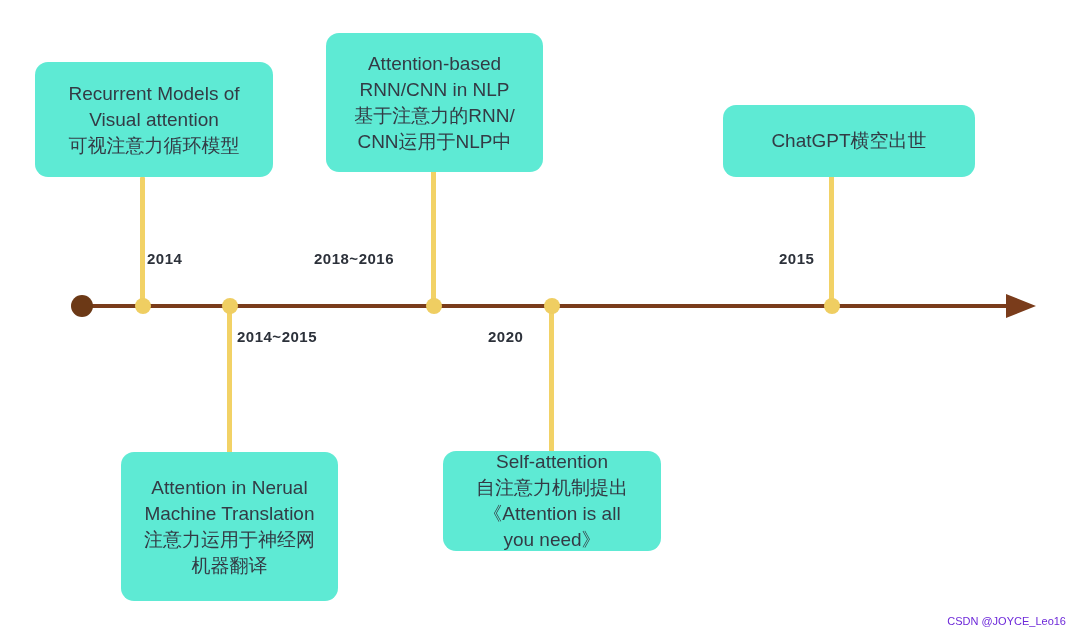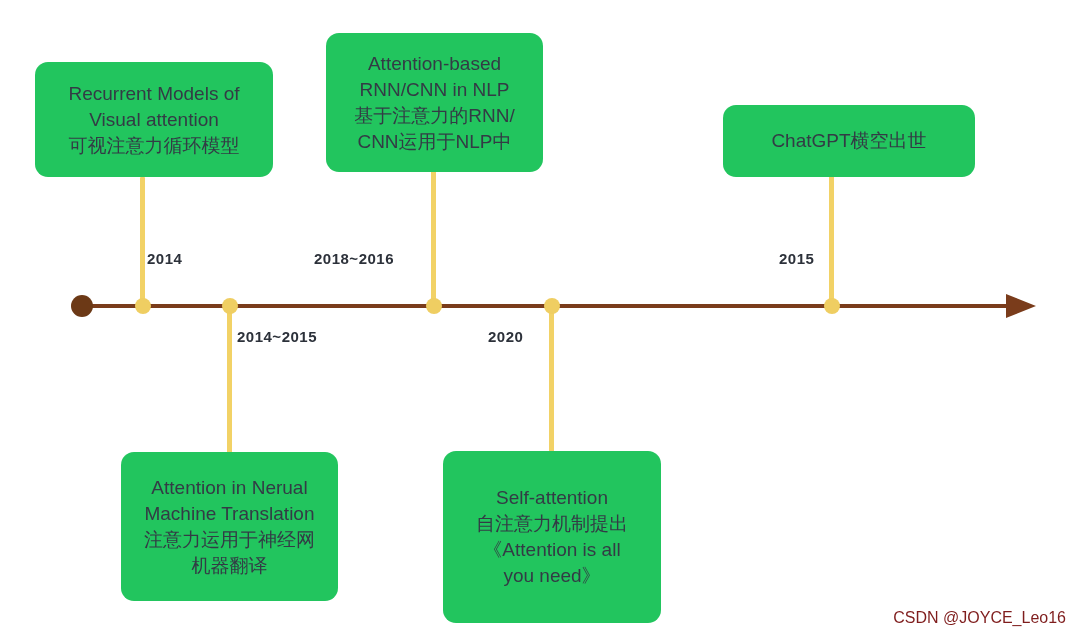--- a/index.html
+++ b/index.html
@@ -42,21 +42,21 @@
   }
   .dot {
     position: absolute;
     width: 16px; height: 16px;
     border-radius: 50%;
     background: #efce62;
   }
   
   .card {
     position: absolute;
-    background: #22c55e;
+    background: #5eead4;
     border-radius: 13px;
     color: #333b45;
     font-size: 19px;
     line-height: 26px;
     text-align: center;
     display: flex;
     align-items: center;
     justify-content: center;
     white-space: pre-line;
   }
@@ -64,22 +64,22 @@
   .year {
     position: absolute;
     font-weight: bold;
     font-size: 15px;
     color: #2c313a;
     letter-spacing: 0.5px;
   }
   .watermark {
     position: absolute;
     right: 14px; bottom: 10px;
-    font-size: 16px;
-    color: #7f1d1d;
+    font-size: 11px;
+    color: #6d28d9;
   }
 </style>
 </head>
 <body>
 
 <div class="canvas">
 
   <div class="tl-line"></div>
   <div class="tl-start"></div>
   <div class="tl-arrow"></div>
@@ -100,21 +100,21 @@
 Visual attention
 可视注意力循环模型</div>
   <div class="card" style="left:121px; top:452px; width:217px; height:149px;">Attention in Nerual
 Machine Translation
 注意力运用于神经网
 机器翻译</div>
   <div class="card" style="left:326px; top:33px;  width:217px; height:139px;">Attention-based
 RNN/CNN in NLP
 基于注意力的RNN/
 CNN运用于NLP中</div>
-  <div class="card" style="left:443px; top:451px; width:218px; height:172px;">Self-attention
+  <div class="card" style="left:443px; top:451px; width:218px; height:100px;">Self-attention
 自注意力机制提出
 《Attention is all
 you need》</div>
   <div class="card" style="left:723px; top:105px; width:252px; height:72px;">ChatGPT横空出世</div>
 
   <div class="year" style="left:147px; top:250px;">2014</div>
   <div class="year" style="left:237px; top:328px;">2014~2015</div>
   <div class="year" style="left:314px; top:250px;">2018~2016</div>
   <div class="year" style="left:488px; top:328px;">2020</div>
   <div class="year" style="left:779px; top:250px;">2015</div>

